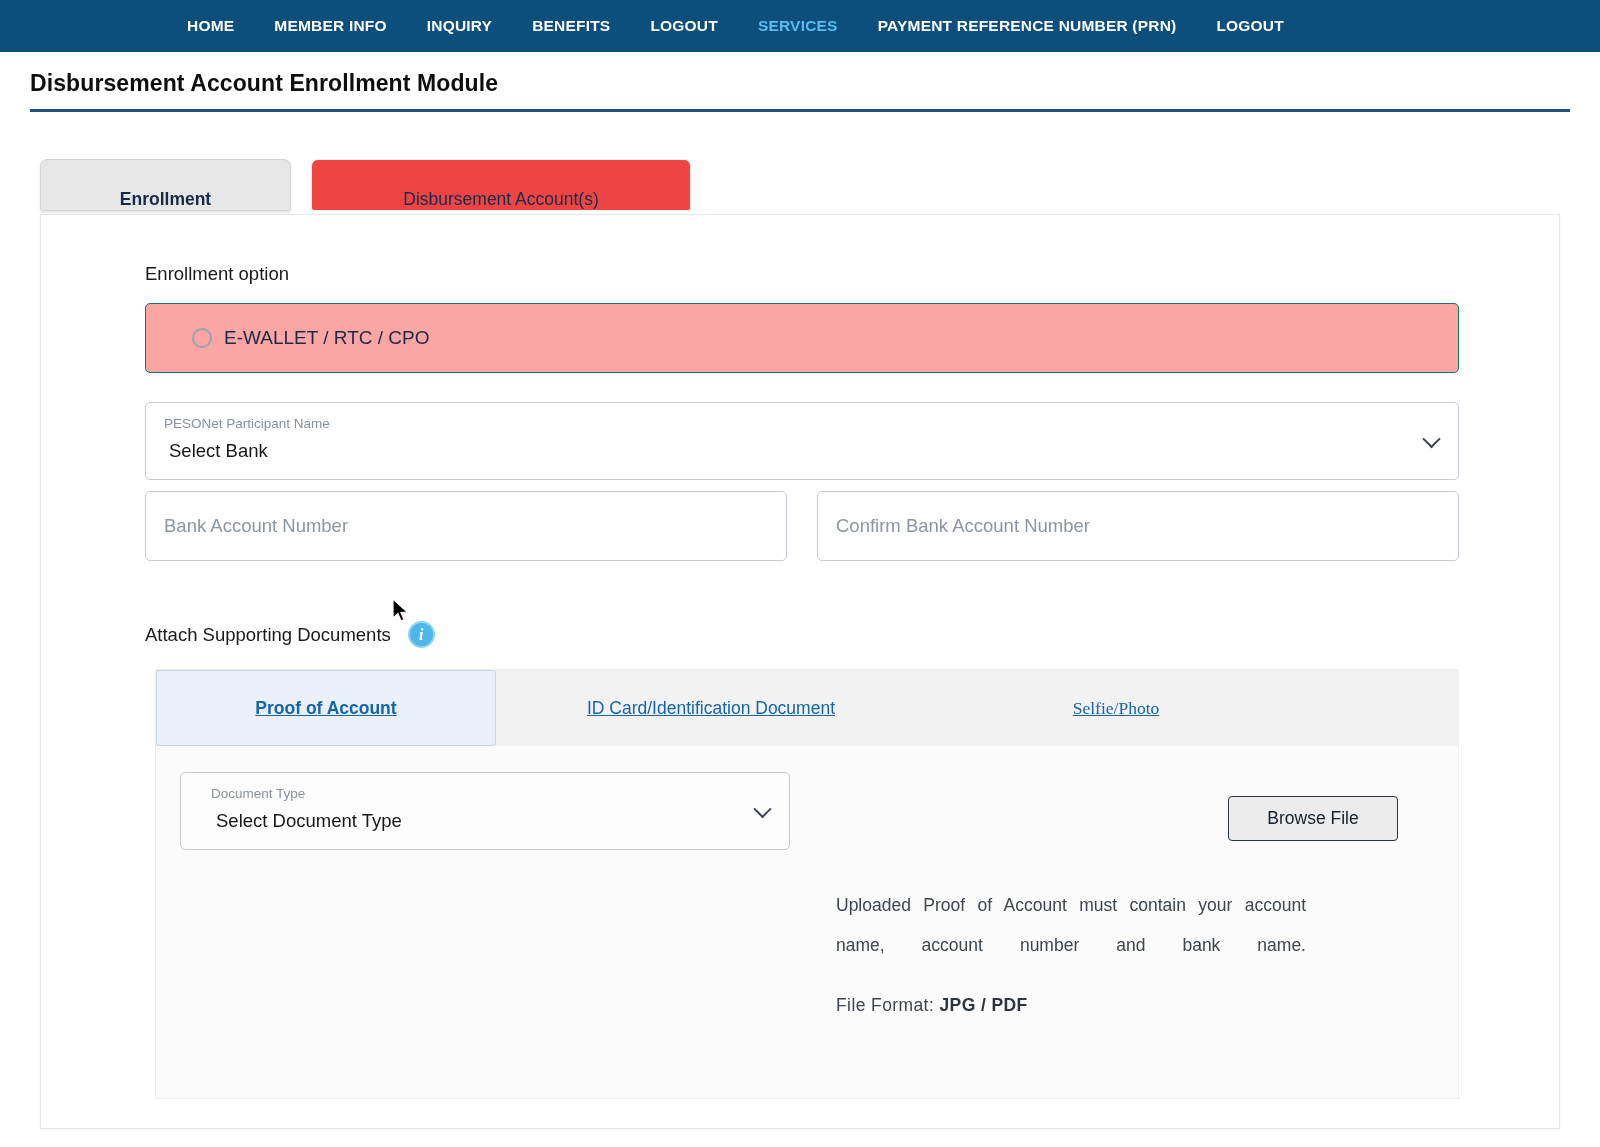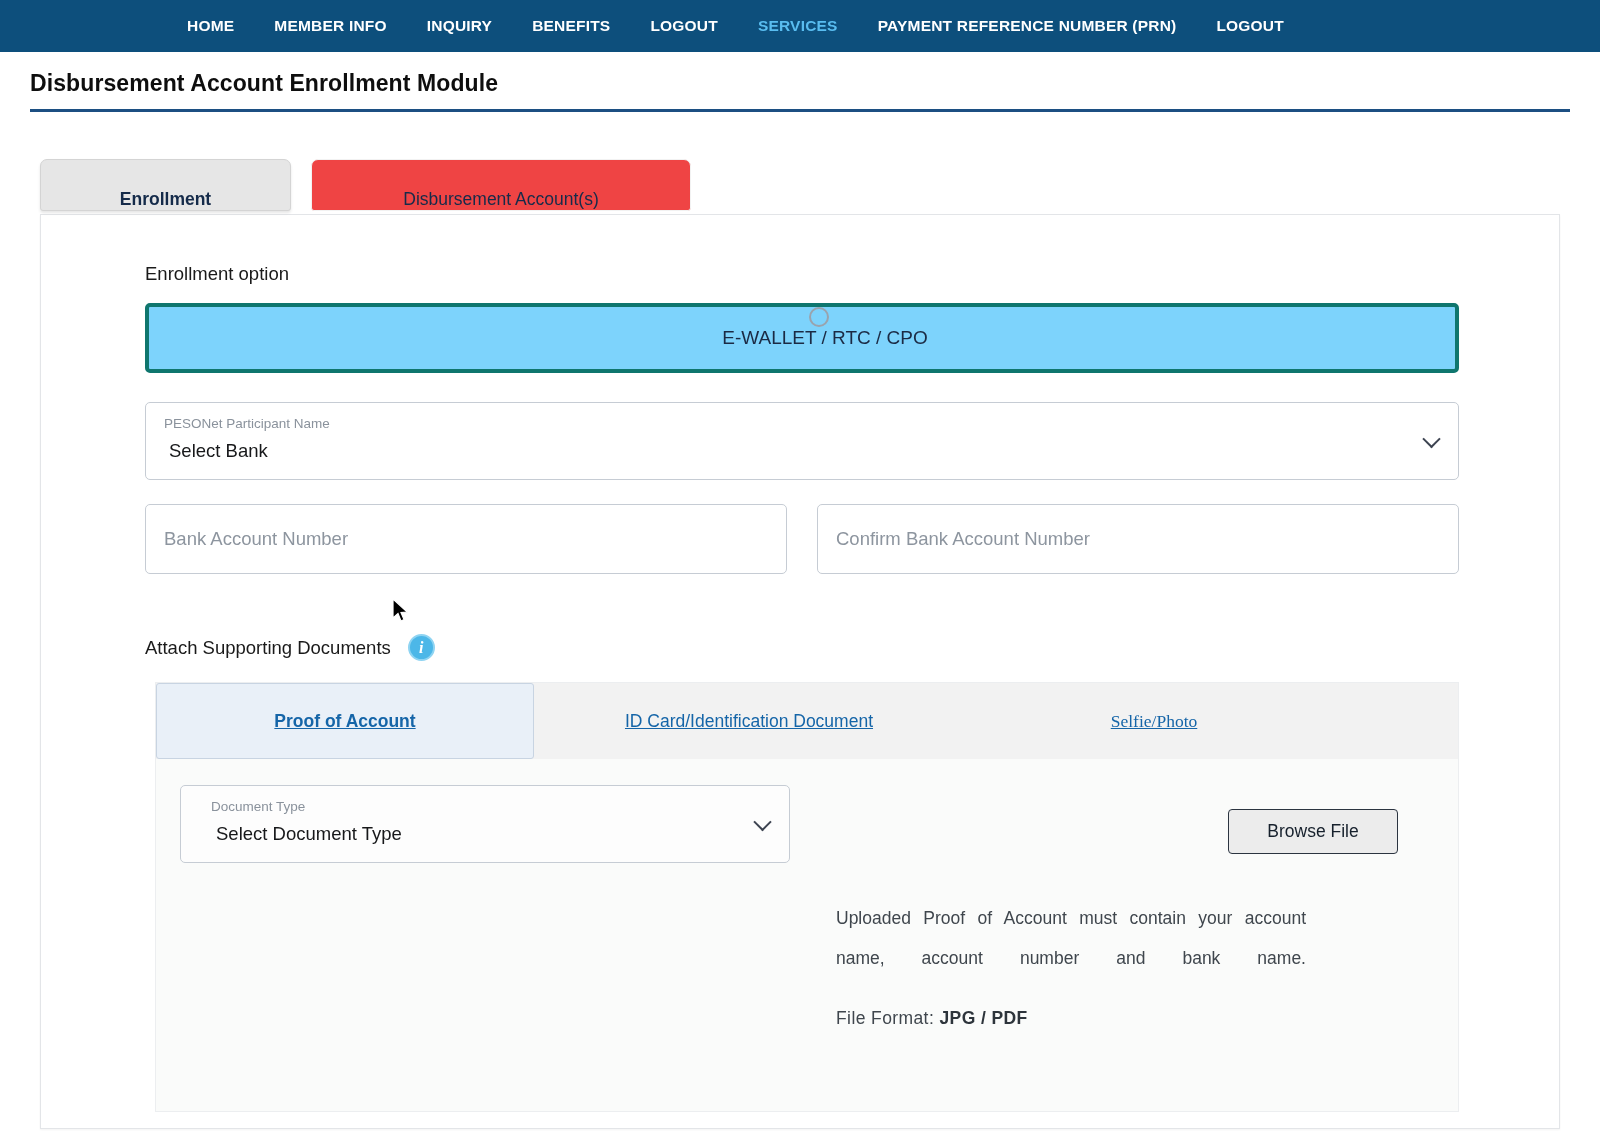--- a/index.html
+++ b/index.html
@@ -107,24 +107,23 @@
     display: flex;
     align-items: center;
     padding-left: 42px;
     cursor: pointer;
   }
   .radio-box.selected {
     background: #e7eff8;
     border: 1px solid #c2cfdf;
   }
   .radio-box.unselected {
-    background: #7dd3fc;
-    border: 4px solid #0f766e;
+    background: #fca5a5;
+    border: 1px solid #0f766e;
     padding-left: 46px;
-    flex-direction: column;
   }
   .radio-dot {
     width: 20px; height: 20px;
     border-radius: 50%;
     border: 2px solid #1274c9;
     display: inline-flex;
     align-items: center;
     justify-content: center;
     margin-right: 12px;
     flex: none;
@@ -164,21 +163,21 @@
   .chev {
     position: absolute;
     right: 20px;
     top: 50%;
     width: 13px; height: 13px;
     border-right: 2px solid #3c4350;
     border-bottom: 2px solid #3c4350;
     transform: translateY(-65%) rotate(45deg);
   }
 
-  .input-row { display: flex; gap: 30px; margin-top: 24px; }
+  .input-row { display: flex; gap: 30px; margin-top: 11px; }
   .text-input {
     flex: 1;
     height: 70px;
     border: 1px solid #c6ccd4;
     border-radius: 5px;
     background: #fff;
     font-size: 18.5px;
     color: #17181a;
     padding: 0 18px;
     font-family: "Liberation Sans", sans-serif;
@@ -222,21 +221,21 @@
   .doc-tab {
     display: flex;
     align-items: center;
     justify-content: center;
     font-size: 17.5px;
     color: #1565a8;
     text-decoration: underline;
     cursor: pointer;
   }
   .doc-tab.active {
-    width: 378px;
+    width: 340px;
     background: #e9f0f8;
     border: 1px solid #c8d4e2;
     font-weight: bold;
     border-radius: 3px;
   }
   .doc-tab.t2 { width: 430px; }
   .doc-tab.t3 { width: 380px; font-family: Liberation Serif, serif; }
 
   .doc-body {
     display: flex;

